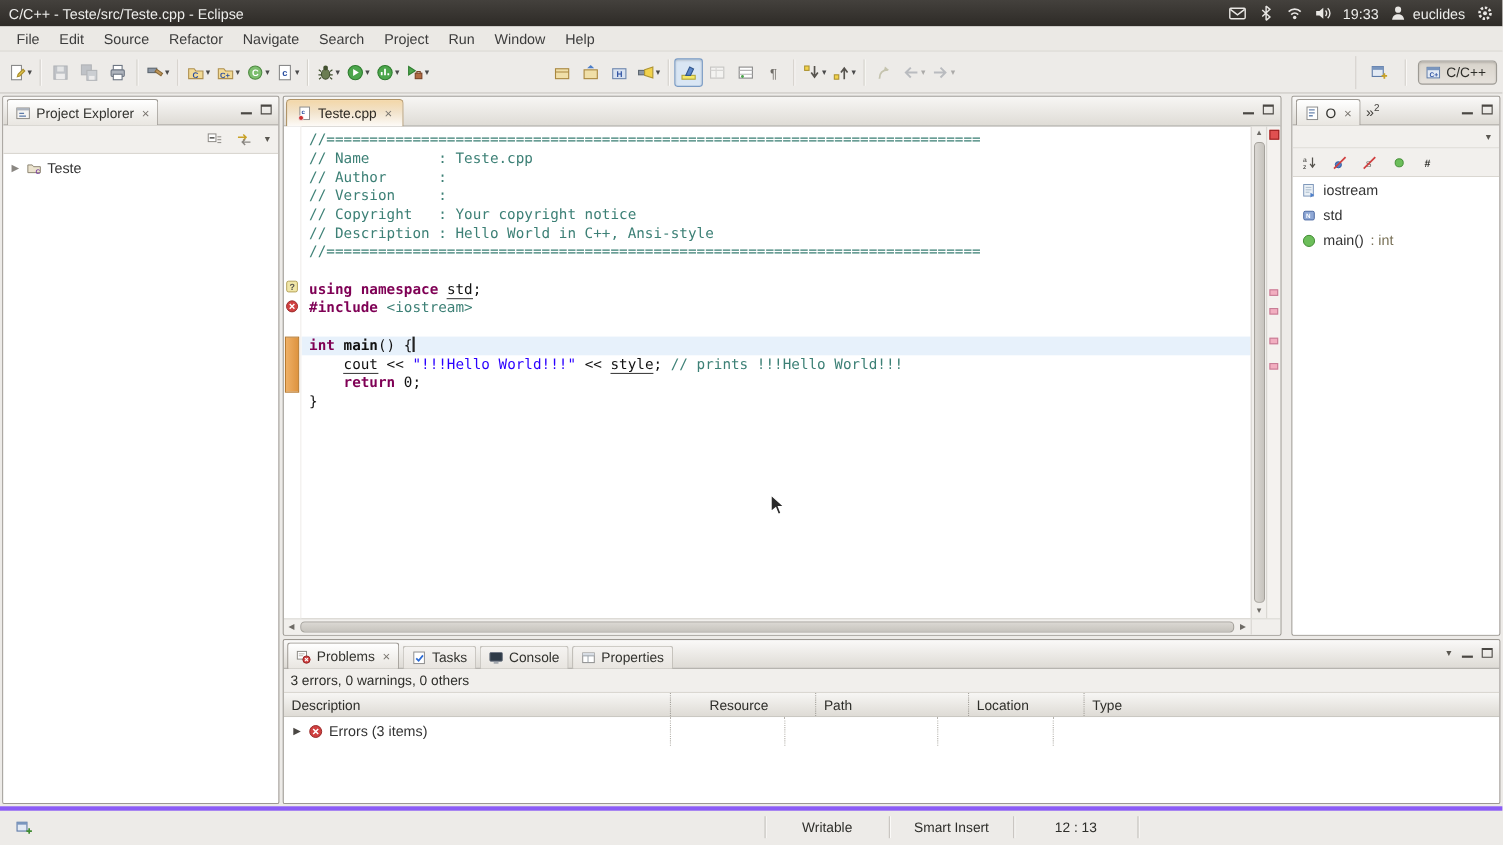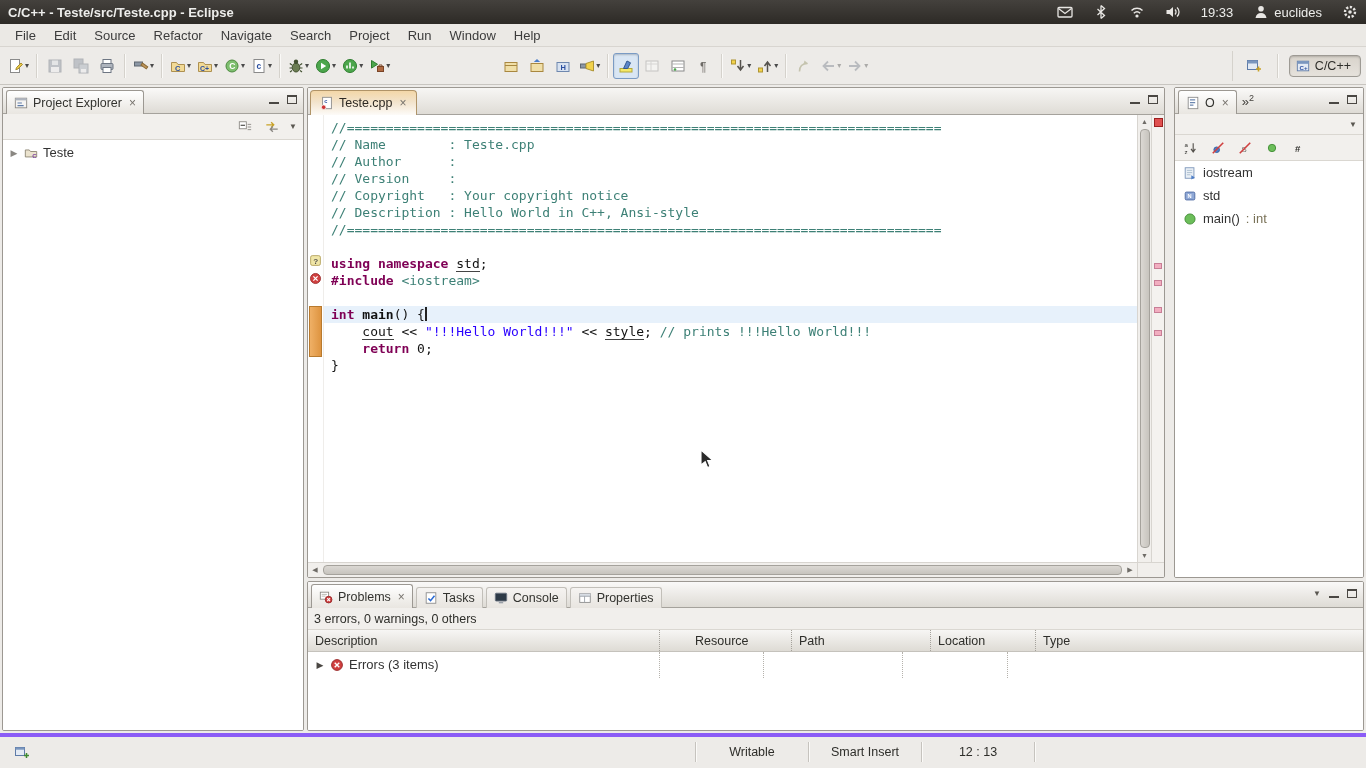--- a/index.html
+++ b/index.html
@@ -3,42 +3,42 @@
 <meta charset="utf-8">
 <style>
 *{margin:0;padding:0;box-sizing:border-box}
 html,body{width:1366px;height:768px}
 body{font-family:"Liberation Sans","DejaVu Sans",sans-serif;font-size:13px;color:#333;background:#EDEBE8;overflow:hidden;position:relative}
 .ic{display:inline-flex;width:16px;height:16px;flex:none}
 .ic svg{display:block}
 .ic.s14{width:14px;height:14px}
 
 .titlebar{height:24px;background:linear-gradient(#44413D,#2D2A26);display:flex;align-items:center;padding:0 8px;color:#EDEDEB}
-.ttl{font-weight:bold;font-size:13px}
-.tb-right{margin-left:auto;display:flex;align-items:center;gap:20px}
+.ttl{font-weight:normal;font-size:13px}
+.tb-right{margin-left:auto;display:flex;align-items:center;gap:10px}
 .clock{font-size:13px}
 .user{display:flex;align-items:flex-end;gap:5px}
 
 .menubar{height:23px;background:#EBE9E5;border-bottom:1px solid #D8D5D0;display:flex;align-items:center;padding:0 6px;color:#3C3C3C}
 .menu-item{padding:3px 9px;font-size:13px}
 
 .toolbar{height:38px;background:#EDEBE8;border-bottom:1px solid #C8C5C0;display:flex;align-items:center;padding:0 5px}
 .tb-left{display:flex;align-items:center;flex:1;min-width:0}
 .tbtn{display:inline-flex;align-items:center;justify-content:center;height:26px;min-width:26px;padding:0 2px;border-radius:3px;border:1px solid transparent}
 .tbtn .dd{font-size:8px;color:#4A4A4A;margin-left:1px}
 .tbtn.pressed{background:#D9E6F4;border-color:#7A9BC4;box-shadow:inset 0 1px 2px rgba(0,0,0,.2)}
 .tbtn.disabled{opacity:.4}
 .tsep{width:0;height:24px;border-left:1px solid #D5D2CC;border-right:1px solid #FAF9F7;margin:0 4px}
 .tgap{display:inline-block;height:1px}
 .persp{display:flex;align-items:center;gap:6px;padding-left:8px;border-left:1px solid #D5D2CC;height:30px}
 .ptab{display:flex;align-items:center;gap:5px;padding:3px 9px 3px 6px;background:linear-gradient(#D8D3CB,#E6E2DC);border:1px solid #9D9A94;border-radius:4px;font-size:12.5px;color:#2E2E2A;box-shadow:inset 0 1px 2px rgba(0,0,0,.18)}
 
 .workbench{height:648px;display:flex;padding:2px;gap:3px}
 .panel{border:1px solid #9C9892;border-radius:2px;background:#fff;display:flex;flex-direction:column;overflow:hidden}
-.pexp{width:302px;flex:none}
+.pexp{width:252px;flex:none}
 .main-col{flex:1;display:flex;flex-direction:column;gap:3px;min-width:0}
 .editor-row{display:flex;gap:9px;height:491px;min-height:0}
 .editor-area{flex:1;min-width:0}
 .outline-panel{width:190px;flex:none}
 .problems-panel{flex:1;min-height:0}
 
 .vhdr{height:26px;background:linear-gradient(#FAF9F8,#DEDBD5);border-bottom:1px solid #A5A29C;display:flex;align-items:flex-end;position:relative;flex:none}
 .tabs{display:flex;align-items:flex-end;height:100%}
 .vtab{display:inline-flex;align-items:center;gap:5px;height:22px;padding:0 7px;font-size:12.5px;color:#33332F;margin-bottom:-1px;white-space:nowrap}
 .vtab.plain{background:linear-gradient(#F5F3F1,#E8E5E0);border:1px solid #C2BFB9;border-bottom:none;border-radius:3px 3px 0 0;margin-left:3px;height:21px}

